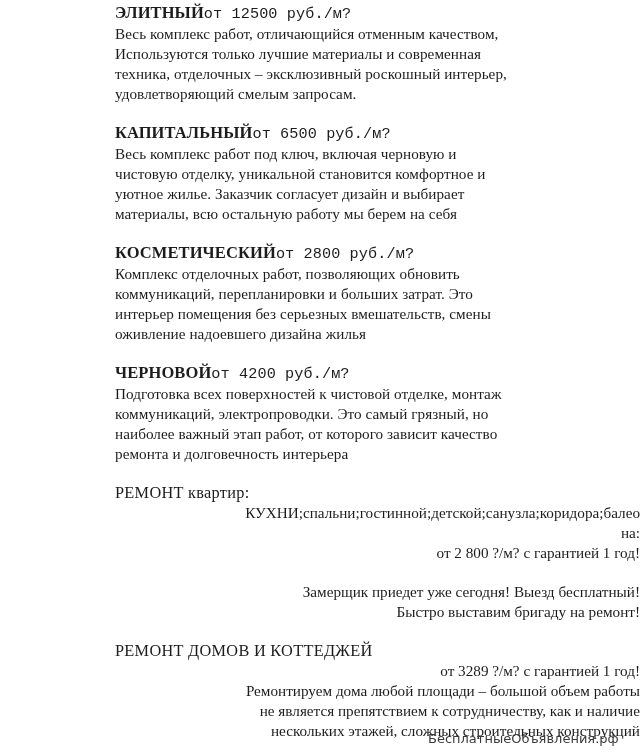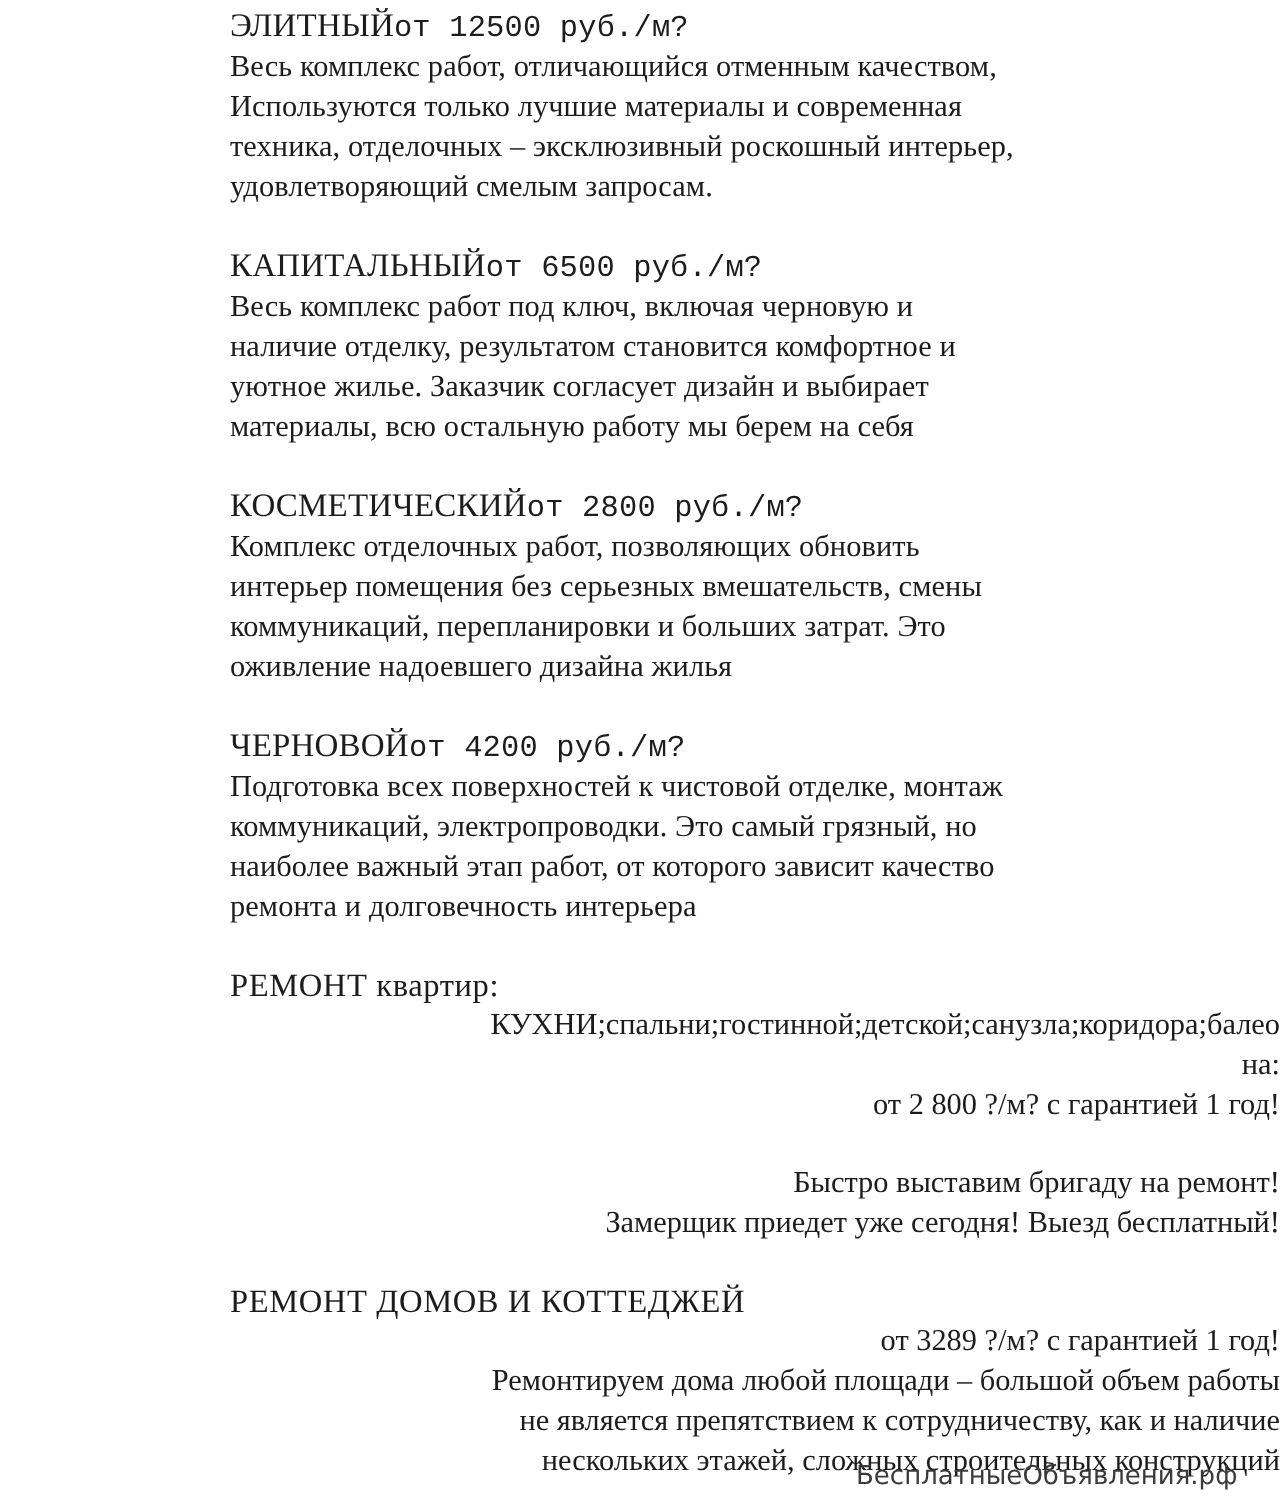--- a/index.html
+++ b/index.html
@@ -43,20 +43,21 @@
 
   .section-heading {
     font-size: 16.5px;
     line-height: 20px;
     font-weight: 400;
     letter-spacing: 0.1px;
     white-space: nowrap;
   }
   .section-heading .heading-name {
     font-size: 16.5px;
+    font-weight: bold;
   }
   .section-heading .heading-price {
     font-size: 15.2px;
     font-family: Liberation Mono, monospace;
   }
 
   .section-line {
     font-size: 15.2px;
     line-height: 20px;
     white-space: nowrap;
@@ -107,51 +108,51 @@
       <div class="section-heading"><span class="heading-name">ЭЛИТНЫЙ</span><span class="heading-price">от 12500 руб./м?</span></div>
       <div class="section-line">Весь комплекс работ, отличающийся отменным качеством,</div>
       <div class="section-line">Используются только лучшие материалы и современная</div>
       <div class="section-line">техника, отделочных – эксклюзивный роскошный интерьер,</div>
       <div class="section-line">удовлетворяющий смелым запросам.</div>
     </div>
 
     <div class="ad-section">
       <div class="section-heading"><span class="heading-name">КАПИТАЛЬНЫЙ</span><span class="heading-price">от 6500 руб./м?</span></div>
       <div class="section-line">Весь комплекс работ под ключ, включая черновую и</div>
-      <div class="section-line">наличие отделку, результатом становится комфортное и</div>
+      <div class="section-line">чистовую отделку, уникальной становится комфортное и</div>
       <div class="section-line">уютное жилье. Заказчик согласует дизайн и выбирает</div>
       <div class="section-line">материалы, всю остальную работу мы берем на себя</div>
     </div>
 
     <div class="ad-section">
       <div class="section-heading"><span class="heading-name">КОСМЕТИЧЕСКИЙ</span><span class="heading-price">от 2800 руб./м?</span></div>
       <div class="section-line">Комплекс отделочных работ, позволяющих обновить</div>
+      <div class="section-line">коммуникаций, перепланировки и больших затрат. Это</div>
       <div class="section-line">интерьер помещения без серьезных вмешательств, смены</div>
-      <div class="section-line">коммуникаций, перепланировки и больших затрат. Это</div>
       <div class="section-line">оживление надоевшего дизайна жилья</div>
     </div>
 
     <div class="ad-section">
       <div class="section-heading"><span class="heading-name">ЧЕРНОВОЙ</span><span class="heading-price">от 4200 руб./м?</span></div>
       <div class="section-line">Подготовка всех поверхностей к чистовой отделке, монтаж</div>
       <div class="section-line">коммуникаций, электропроводки. Это самый грязный, но</div>
       <div class="section-line">наиболее важный этап работ, от которого зависит качество</div>
       <div class="section-line">ремонта и долговечность интерьера</div>
     </div>
 
     <div class="ad-section">
       <div class="heading-caps">РЕМОНТ квартир:</div>
       <div class="plain-line">КУХНИ;спальни;гостинной;детской;санузла;коридора;балео</div>
       <div class="plain-line">на:</div>
       <div class="plain-line">от 2 800 ?/м? с гарантией 1 год!</div>
     </div>
 
     <div class="ad-section">
+      <div class="plain-line">Замерщик приедет уже сегодня! Выезд бесплатный!</div>
       <div class="plain-line">Быстро выставим бригаду на ремонт!</div>
-      <div class="plain-line">Замерщик приедет уже сегодня! Выезд бесплатный!</div>
     </div>
 
     <div class="ad-section">
       <div class="heading-caps">РЕМОНТ ДОМОВ И КОТТЕДЖЕЙ</div>
       <div class="plain-line">от 3289 ?/м? с гарантией 1 год!</div>
       <div class="plain-line">Ремонтируем дома любой площади – большой объем работы</div>
       <div class="plain-line">не является препятствием к сотрудничеству, как и наличие</div>
       <div class="plain-line">нескольких этажей, сложных строительных конструкций</div>
     </div>
 

